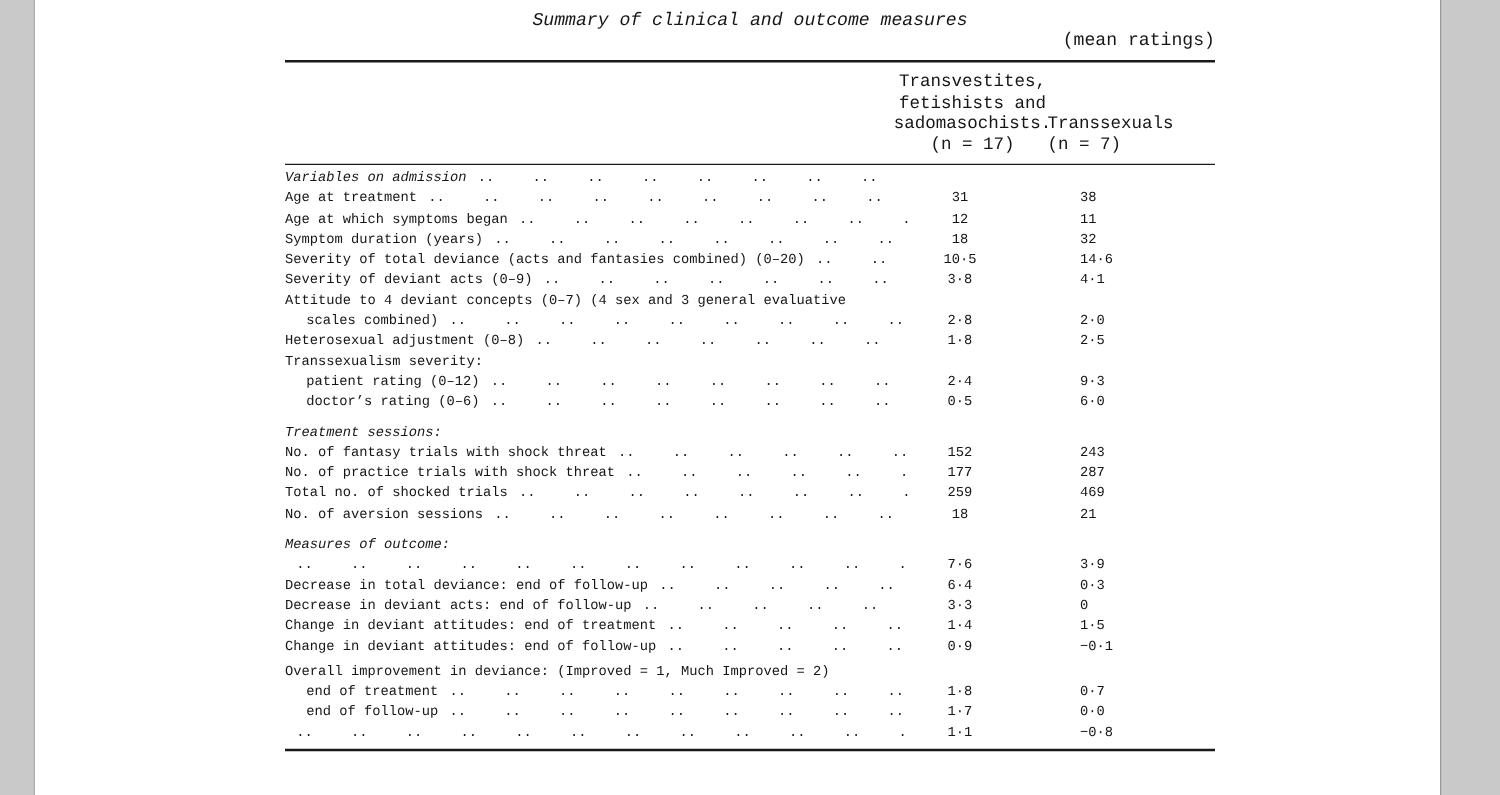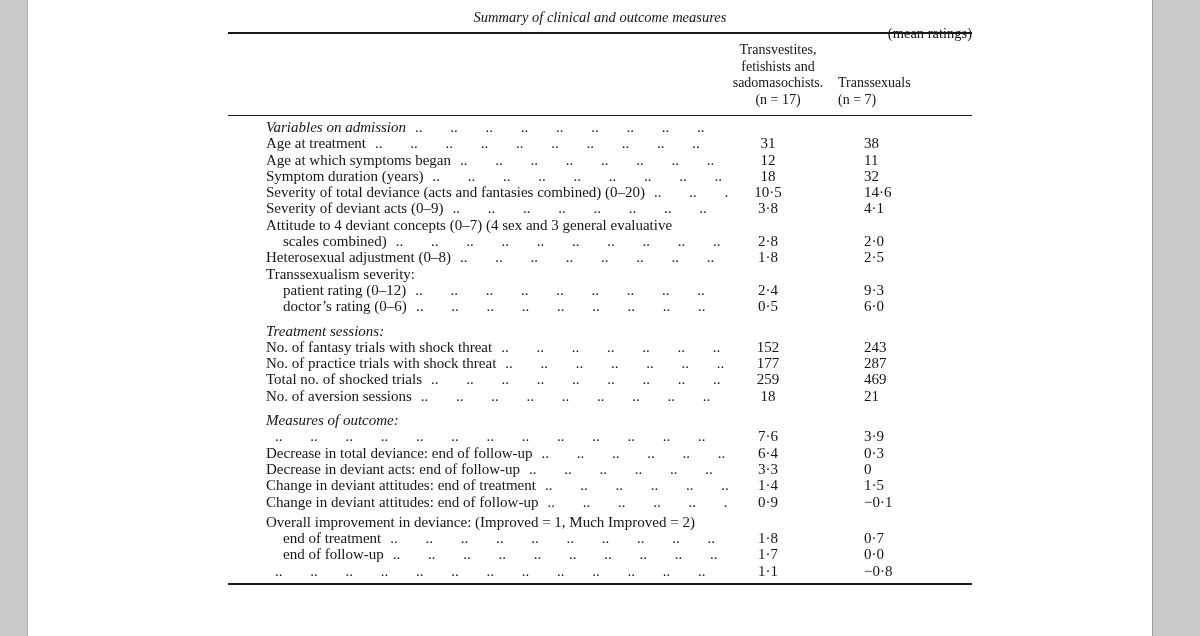--- a/index.html
+++ b/index.html
@@ -1,39 +1,39 @@
 <!DOCTYPE html>
 <html><head>
 <meta charset="utf-8">
 <style>
   html,body{margin:0;padding:0;background:#c9c9c9;}
   .screen{
     position:relative;width:1200px;height:636px;background:#ffffff;
-    font-family:Liberation Serif, serif;color:#161616;
+    font-family:Liberation Mono, monospace;color:#161616;
     overflow:hidden;
   }
   .bezel-left{position:absolute;left:0;top:0;width:27px;height:636px;background:#c9c9c9;border-right:1px solid #adadad;}
   .bezel-right{position:absolute;right:0;top:0;width:47px;height:636px;background:#c9c9c9;border-left:1px solid #9a9a9a;}
 
   .fragment-clip{position:absolute;left:228px;top:0;width:744px;height:7px;overflow:hidden;text-align:center;}
   .fragment-clip span{display:block;margin-top:-11px;font-weight:700;letter-spacing:2px;font-size:14px;}
 
   .title-block{position:absolute;left:228px;top:9px;width:744px;text-align:center;line-height:16px;}
   .title-line{font-style:italic;font-size:14.5px;}
   .subtitle-line{font-size:14.5px;text-align:right;}
 
-  .table{position:absolute;left:228px;top:32px;width:744px;}
+  .table{position:absolute;left:228px;top:48px;width:744px;}
   .rule{border-top:2px solid #191919;height:0;}
   .rule-mid{border-top:1.8px solid #191919;height:0;}
 
   .thead{position:relative;height:81px;font-size:14px;line-height:16.5px;}
   .hcol1{position:absolute;left:462px;top:8px;width:176px;text-align:center;}
   .hcol2{position:absolute;left:610px;top:41px;width:144px;text-align:left;}
 
-  .tbody{padding:3px 0 4px 0;font-size:15px;margin-left:38px;}
+  .tbody{padding:3px 0 4px 0;font-size:11px;}
   .trow{display:flex;align-items:baseline;line-height:16.3px;padding-right:28px;}
   .rlabel{white-space:nowrap;flex:0 0 auto;}
   .trow.italic .rlabel{font-style:italic;}
   .trow.indent .rlabel{padding-left:17px;}
   .leader{flex:1 1 0;min-width:0;overflow:hidden;white-space:nowrap;word-spacing:24px;padding-left:9px;color:#1a1a1a;}
   .v1{flex:0 0 80px;text-align:center;white-space:nowrap;}
   .v2{flex:0 0 80px;margin-left:56px;text-align:left;white-space:nowrap;}
 </style>
 </head>
 <body>

